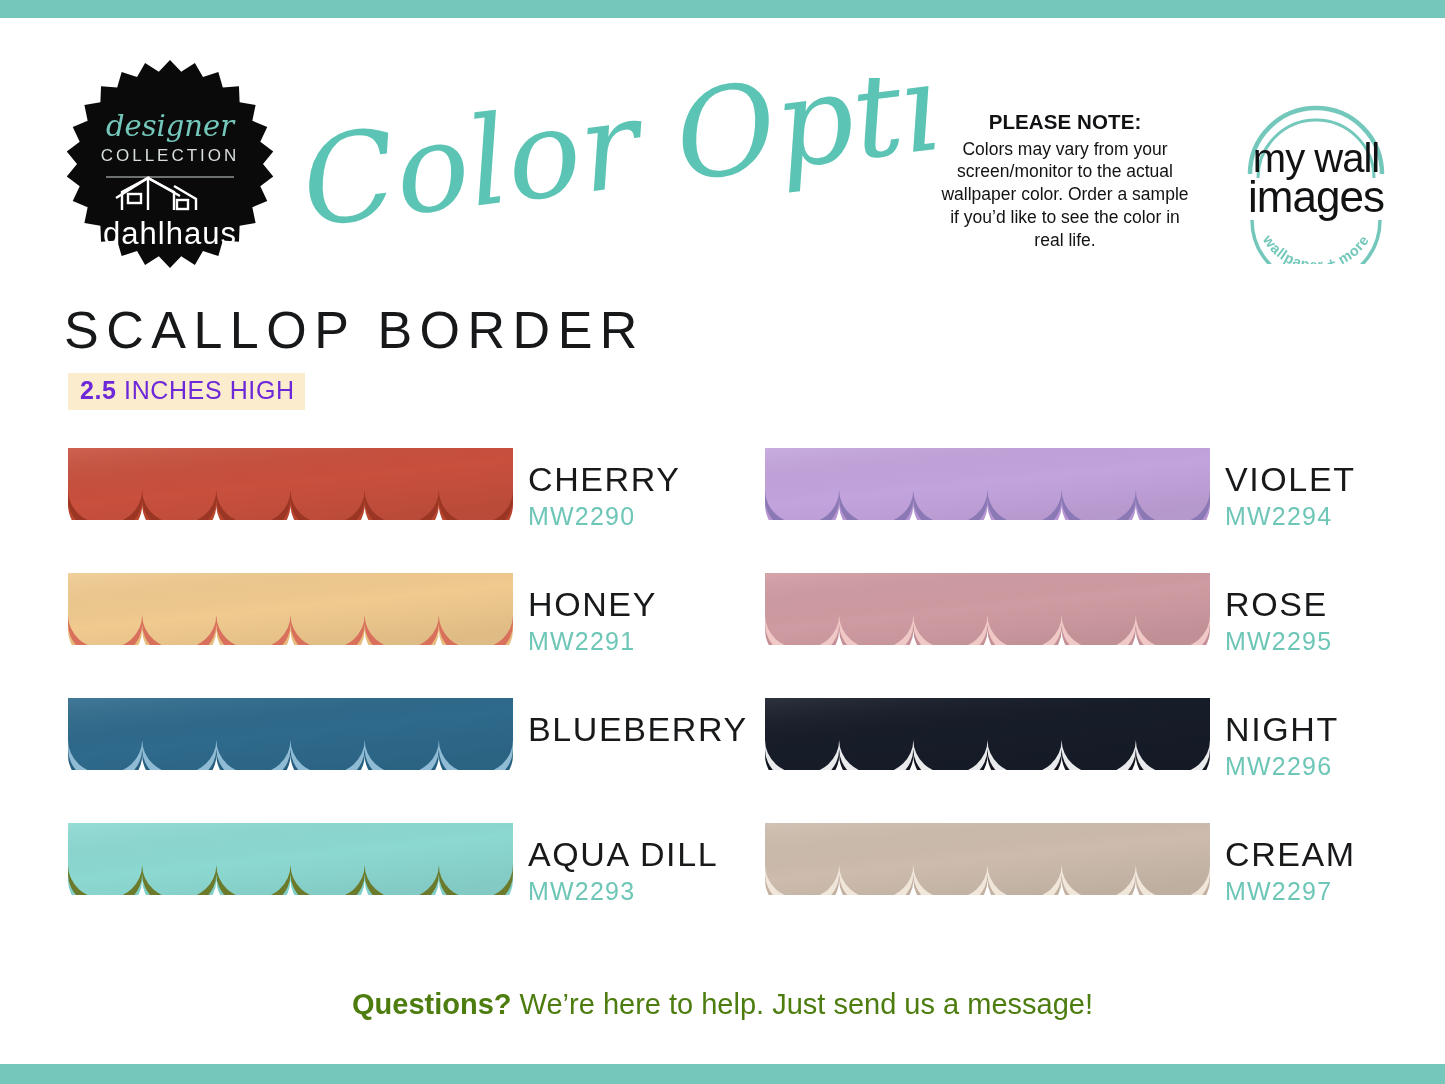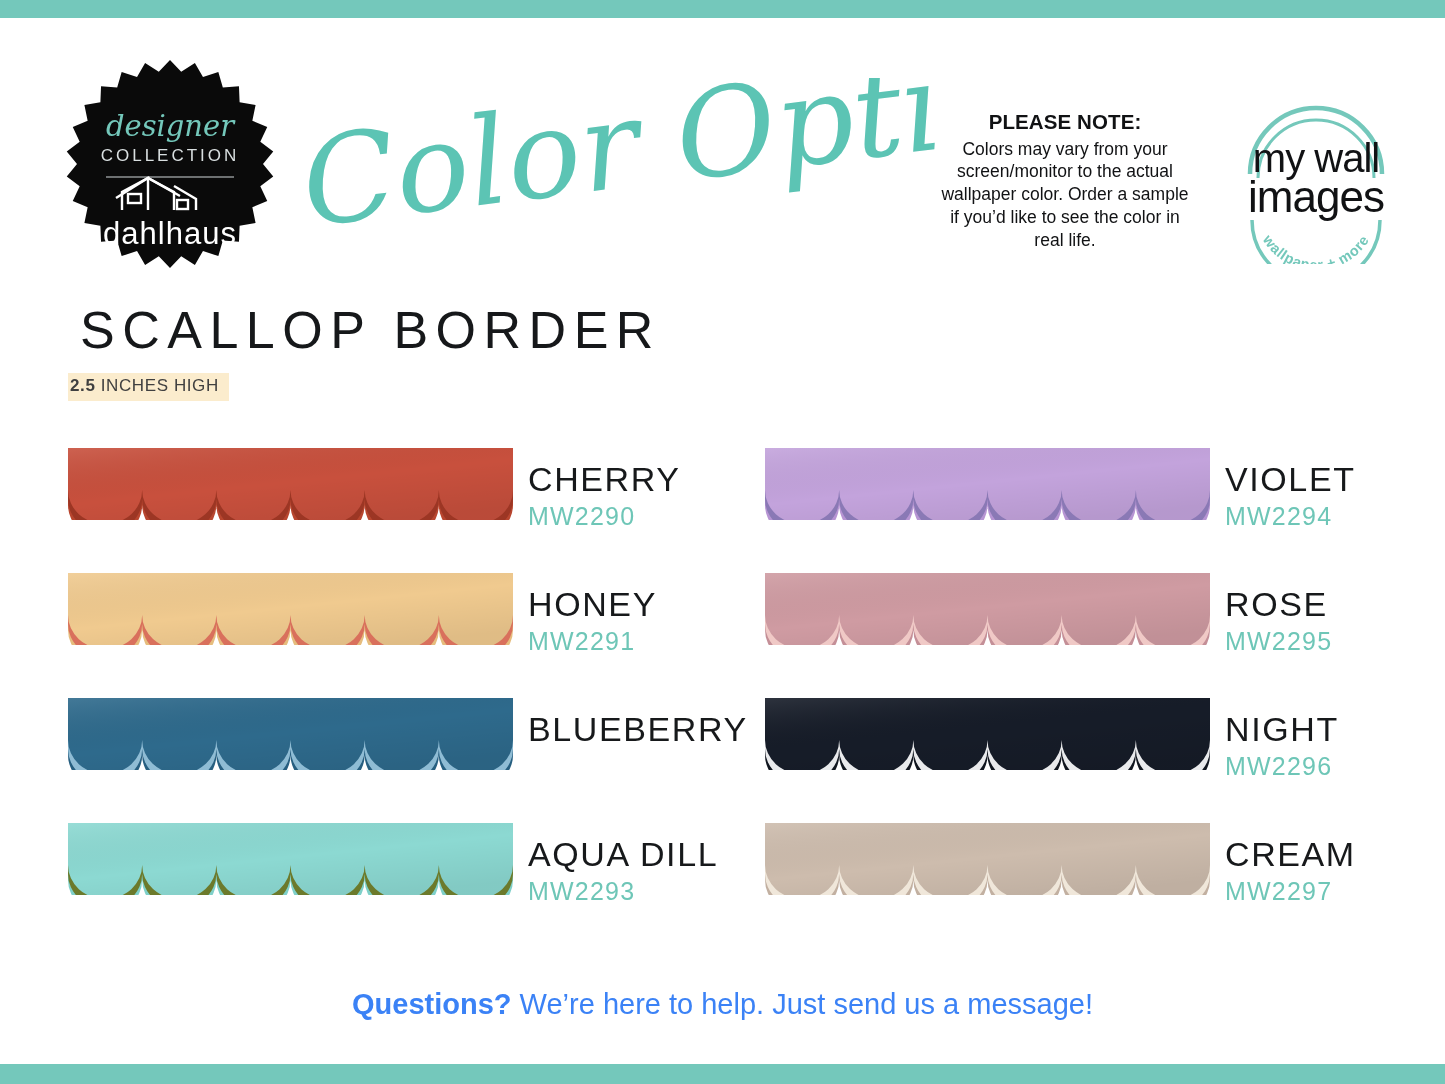--- a/index.html
+++ b/index.html
@@ -65,38 +65,38 @@
   .mwi-logo {
     position: absolute;
     left: 1232px; top: 96px;
     width: 168px; height: 168px;
   }
   .mwi-logo svg { width:100%; height:100%; display:block; }
 
   
   .title {
     position: absolute;
-    left: 80px; top: 300px;
+    left: 64px; top: 300px;
     font-size: 52px;
     font-weight: 300;
     letter-spacing: 7.5px;
     color: #16181a;
     white-space: nowrap;
   }
   .subtitle-wrap {
     position: absolute;
     left: 68px; top: 373px;
   }
   .subtitle {
     display: inline-block;
     background: #fbeccd;
-    padding: 3px 10px 5px 2px;
-    font-size: 17px;
+    padding: 3px 10px 5px 12px;
+    font-size: 25px;
     letter-spacing: .6px;
-    color: #404040;
+    color: #6d28d9;
     white-space: nowrap;
   }
   .subtitle b { font-weight: 700; }
   .subtitle span { font-weight: 400; }
 
   
   .grid {
     position: absolute;
     left: 0; top: 440px;
     width: 1445px;
@@ -138,21 +138,21 @@
     white-space: nowrap;
   }
 
   
   .footer {
     position: absolute;
     left: 0; top: 988px;
     width: 1445px;
     text-align: center;
     font-size: 29px;
-    color: #3b82f6;
+    color: #4d7c0f;
     white-space: nowrap;
   }
   .footer b { font-weight: 700; }
 </style>
 </head>
 <body>
 
 <div class="page">
 
   <div class="bar-top"></div>

